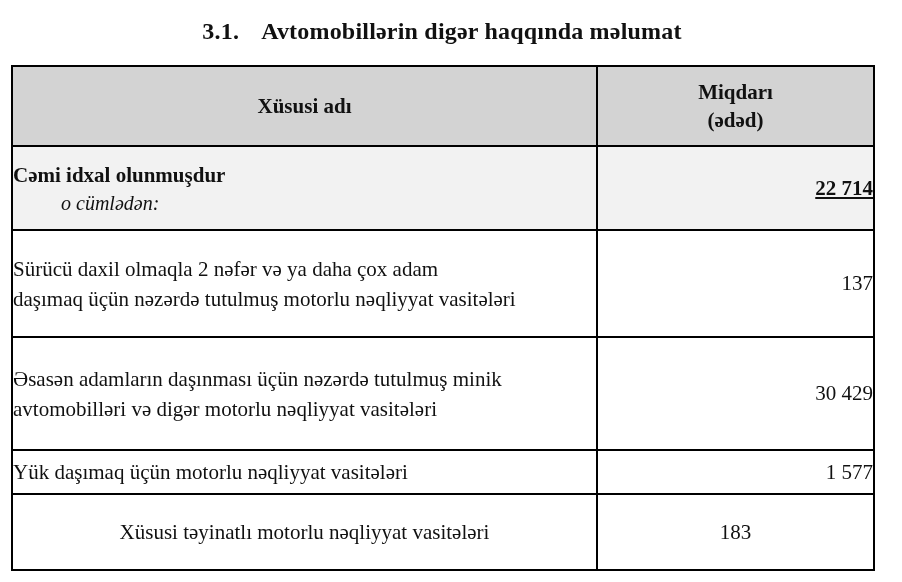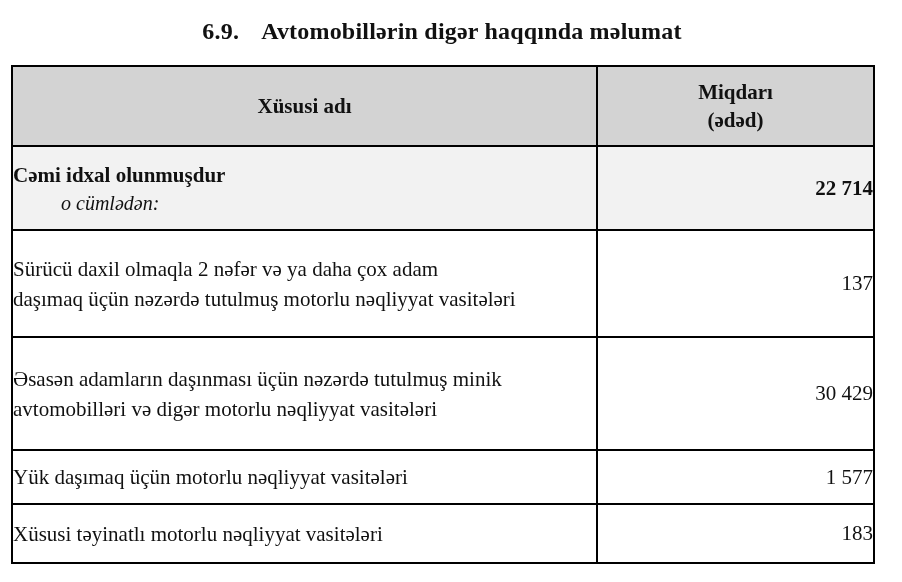--- a/index.html
+++ b/index.html
@@ -75,33 +75,33 @@
     padding-left: 48px;
   }
   td.name-cell {
     padding: 6px 10px 6px 8px;
     line-height: 30px;
   }
   td.qty-cell {
     text-align: right;
     padding-right: 20px;
   }
-  tr.summary-row td.qty-cell { font-weight: bold; }
+  tr.summary-row td.qty-cell { font-weight: bold; text-decoration: underline; }
   tr.row-2 td { height: 107px; }
   tr.row-3 td { height: 113px; }
-  tr.row-4 td { height: 54px; border-radius: 9px; }
-  tr.row-5 td { height: 59px; }
+  tr.row-4 td { height: 44px; border-radius: 9px; }
+  tr.row-5 td { height: 76px; text-align: center; }
 </style>
 </head>
 <body>
 
 <div class="page">
 
   <div class="doc-title">
-    <span class="title-num">6.9.</span><span>Avtomobillərin digər haqqında məlumat</span>
+    <span class="title-num">3.1.</span><span>Avtomobillərin digər haqqında məlumat</span>
   </div>
 
   <table class="import-table">
     <colgroup>
       <col class="col-name">
       <col class="col-qty">
     </colgroup>
     <thead>
       <tr class="header-row">
         <th>Xüsusi adı</th>

